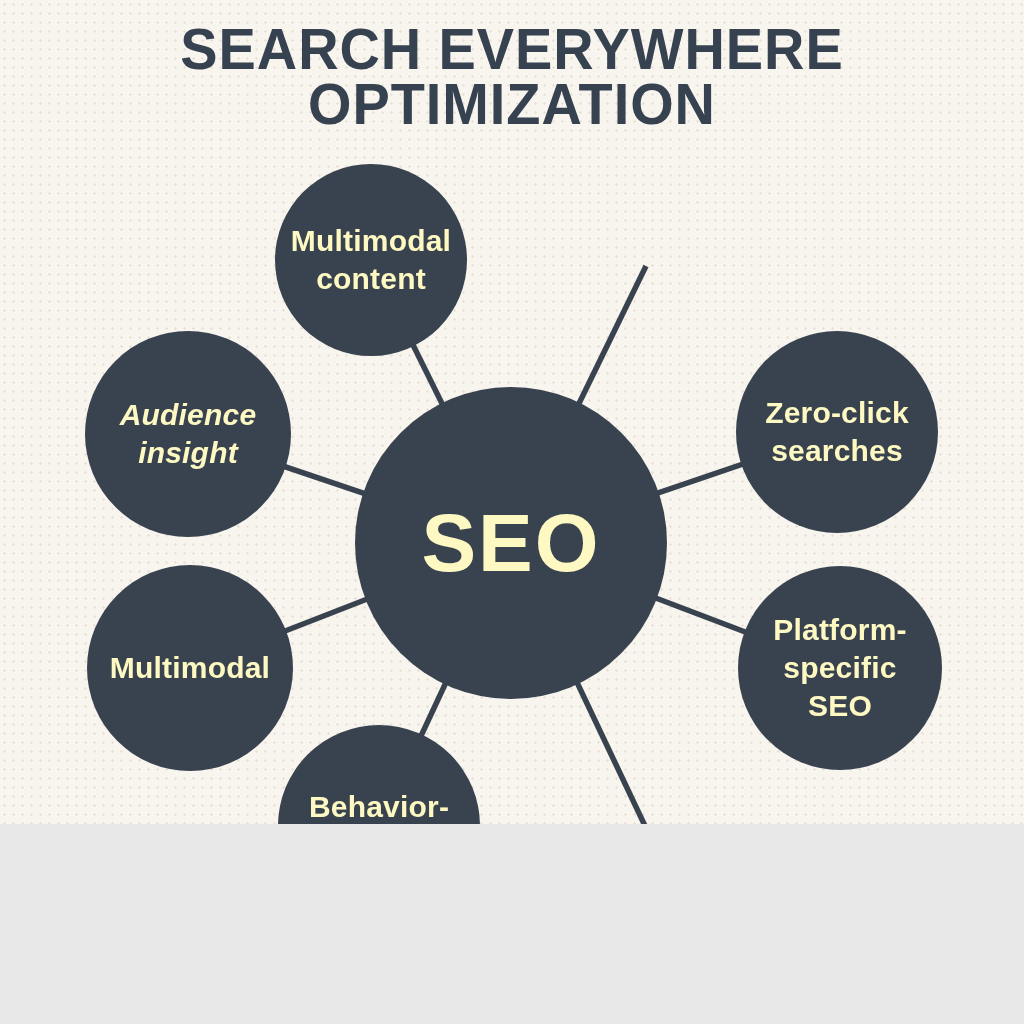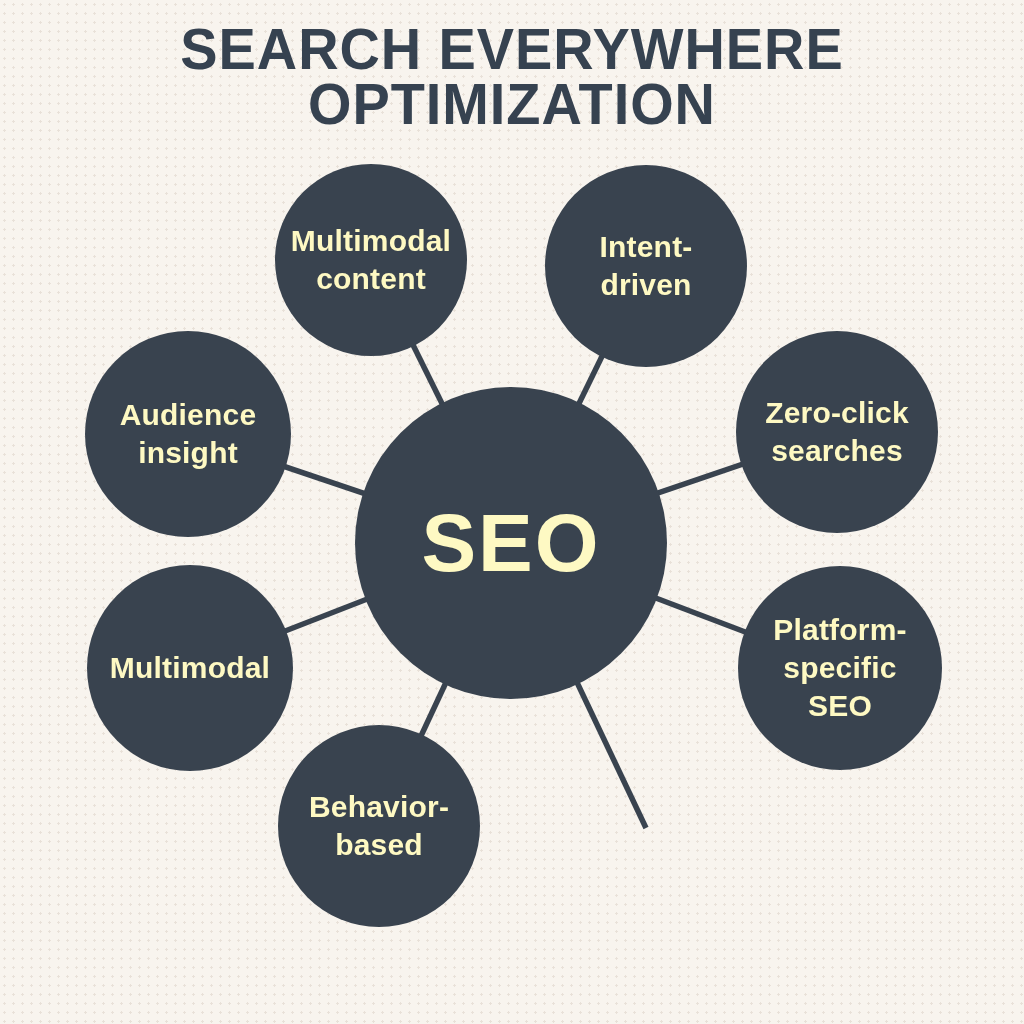--- a/index.html
+++ b/index.html
@@ -3,21 +3,21 @@
 <meta charset="utf-8">
 <style>
   html, body {
     margin: 0;
     padding: 0;
     background: #e8e8e8;
   }
   .canvas {
     position: relative;
     width: 1024px;
-    height: 1024px;
+    height: 824px;
     margin: 0 auto;
     overflow: hidden;
     background-color: #f8f4ee;
     background-image: radial-gradient(circle, rgba(176,160,140,0.22) 1px, rgba(0,0,0,0) 1.3px);
     background-size: 9px 9px;
     font-family: "Liberation Sans", "DejaVu Sans", sans-serif;
   }
   .diagram-title {
     position: absolute;
     top: 22px;
@@ -90,24 +90,20 @@
 
   <div class="node center" style="left:511px; top:543px; width:312px; height:312px;">
     <span class="node-label">SEO</span>
   </div>
 
   <div class="node satellite" style="left:371px; top:260px; width:192px; height:192px;">
     <span class="node-label">Multimodal
 content</span>
   </div>
 
-  <div class="node satellite" style="left:646px; top:266px; width:202px; height:202px;">
-    <span class="node-label">Intent-
-driven</span>
-  </div>
 
   <div class="node satellite" style="left:837px; top:432px; width:202px; height:202px;justify-content:center;">
     <span class="node-label">Zero-click
 searches</span>
   </div>
 
   <div class="node satellite" style="left:840px; top:668px; width:204px; height:204px;">
     <span class="node-label">Platform-
 specific
 SEO</span>
@@ -116,18 +112,18 @@
 
   <div class="node satellite" style="left:379px; top:826px; width:202px; height:202px;">
     <span class="node-label">Behavior-
 based</span>
   </div>
 
   <div class="node satellite" style="left:190px; top:668px; width:206px; height:206px;">
     <span class="node-label">Multimodal</span>
   </div>
 
-  <div class="node satellite" style="left:188px; top:434px; width:206px; height:206px;">
+  <div class="node satellite" style="left:188px; top:434px; width:206px; height:206px;font-style:italic;">
     <span class="node-label">Audience
 insight</span>
   </div>
 
 </div>
 
 </body></html>

